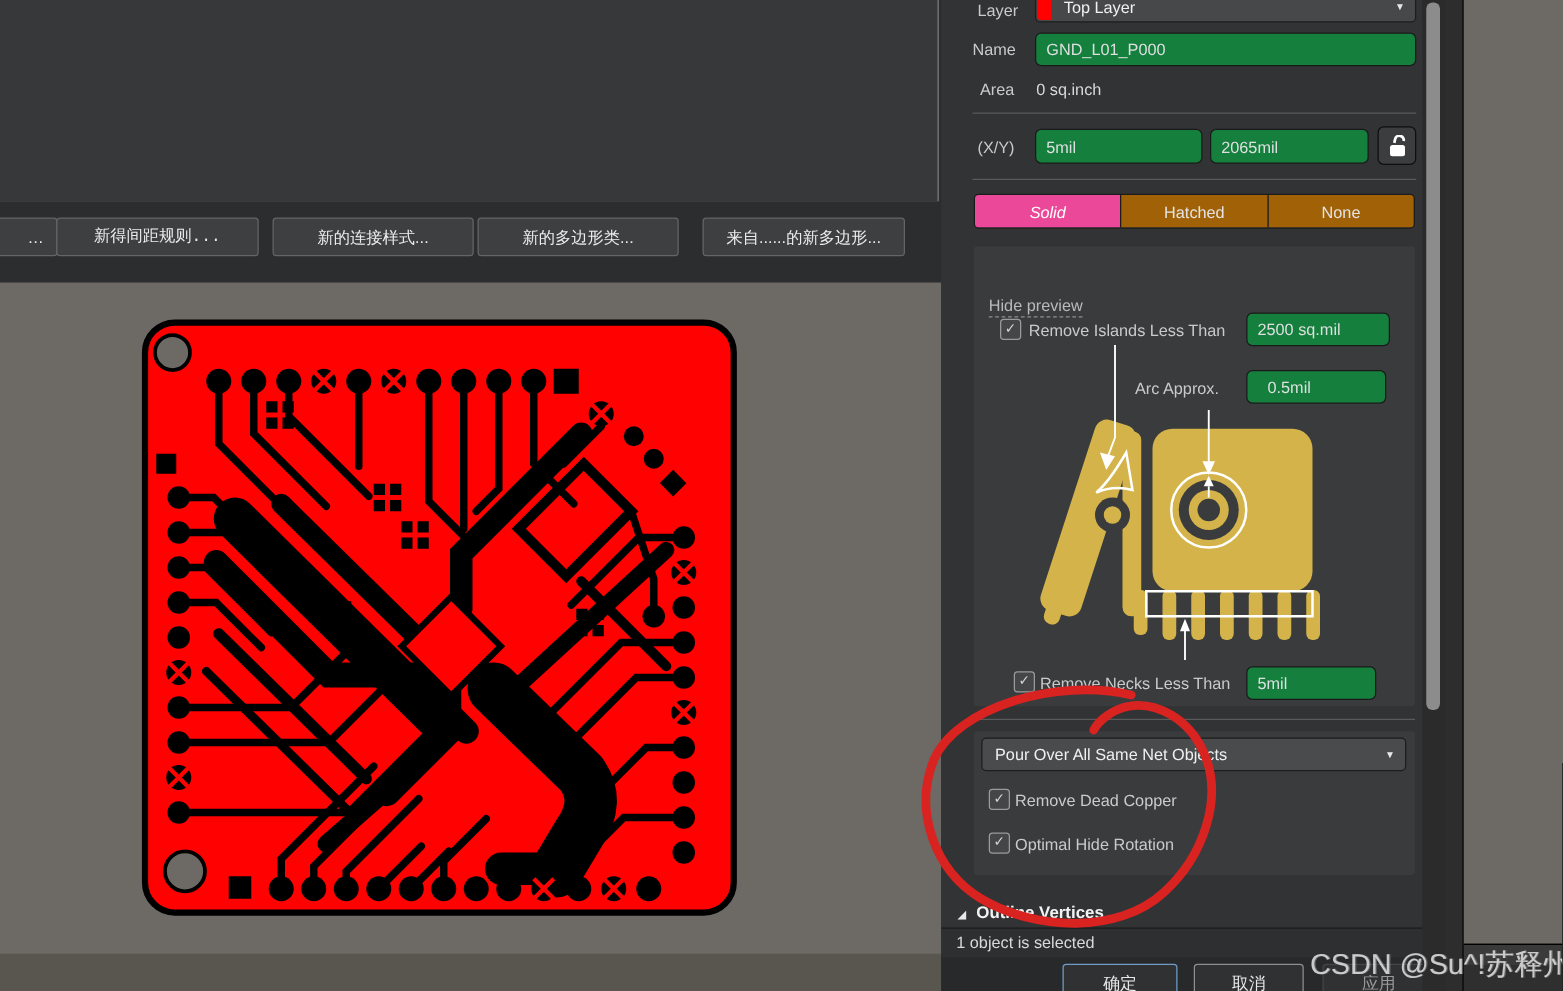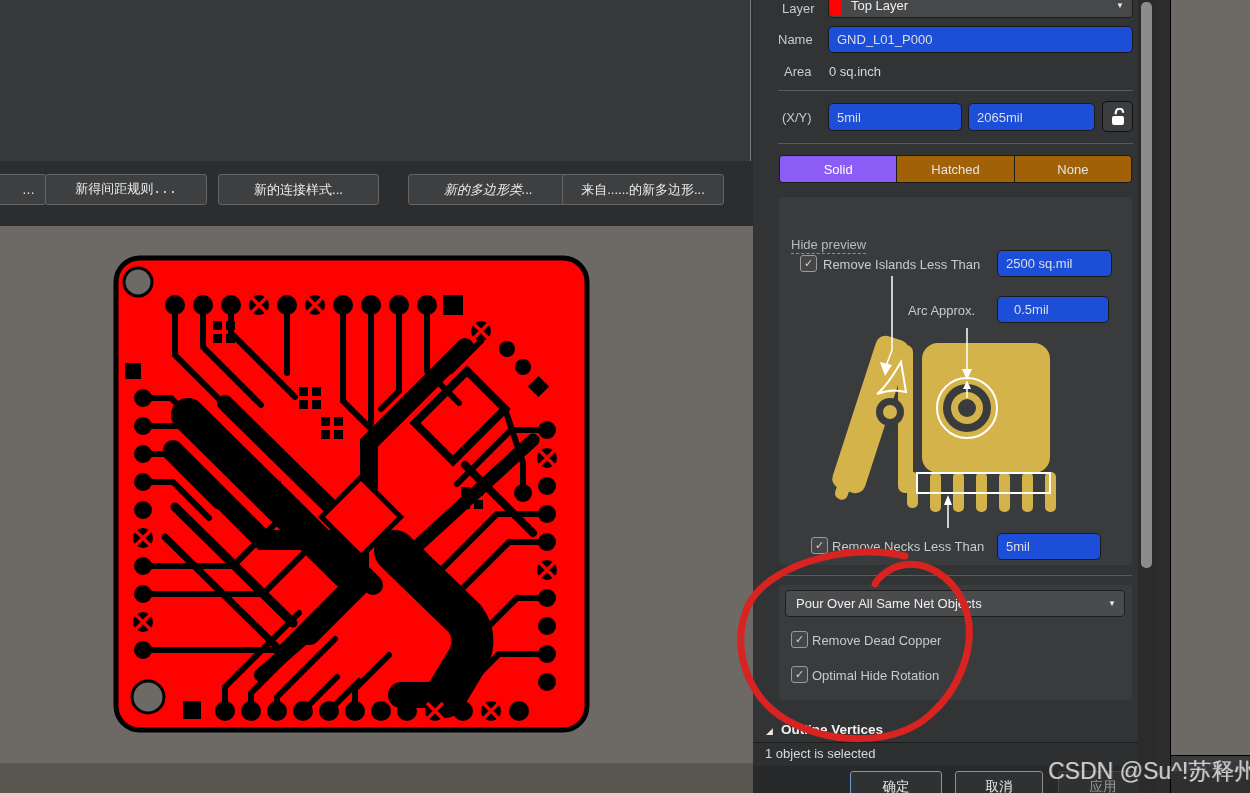--- a/index.html
+++ b/index.html
@@ -13,35 +13,35 @@
   .btn-strip{left:0;top:161px;width:753px;height:65px;background:#2c2d2e;}
   .cn-btn{top:174px;height:29px;background:#3e3f41;border:1px solid #656565;
           border-radius:3px;color:#ececec;font-size:13px;text-align:center;
           line-height:29px;cursor:default;}
   .canvas-left{left:0;top:226px;width:753px;height:567px;background:#6d6965;}
   .canvas-left-bottom{left:0;top:763px;width:753px;height:30px;background:#59564f;}
   
   .dialog{left:753px;top:0;width:385px;height:793px;background:#323334;}
   .lbl{color:#c9cacb;font-size:13px;white-space:nowrap;}
   .val{color:#d8d9da;font-size:13px;white-space:nowrap;}
-  .fld{background:#1d4ed8;border:1px solid #1a1a1a;border-radius:5px;
+  .fld{background:#15803d;border:1px solid #1a1a1a;border-radius:5px;
        color:#dedfe0;font-size:13px;padding:0 8px;font-family:"Liberation Sans",sans-serif;
        box-sizing:border-box;outline:none;}
   .dd{background:#47484a;border:1px solid #1d1d1d;border-radius:4px;
       color:#f0f0f0;font-size:13px;display:flex;align-items:center;box-sizing:border-box;}
   .dd .chev{margin-left:auto;margin-right:8px;font-size:8px;color:#e8e8e8;}
   .swatch{width:11px;align-self:stretch;background:#fe0100;border-radius:3px 0 0 3px;
           margin:1px 0 1px 1px;}
   .divider{height:1px;background:#5a5a5b;}
   .tabs{left:779px;top:155px;width:353px;height:28px;display:flex;
         border:1px solid #1c1c1c;border-radius:4px;overflow:hidden;box-sizing:border-box;}
   .tab{flex:1;background:#a16207;color:#e4e4e4;font-size:13px;display:flex;
        align-items:center;justify-content:center;border-left:1px solid #1c1c1c;cursor:default;}
   .tab:first-child{border-left:none;}
-  .tab.sel{background:#8b5cf6;color:#ffffff;}
+  .tab.sel{background:#ec4899;color:#ffffff;font-style:italic;}
   .group{background:#3a3b3d;border-radius:3px;}
   .link{color:#b9babb;font-size:13px;border-bottom:1px dashed #8f8f8f;padding-bottom:1px;cursor:default;}
   .cb{width:15px;height:15px;background:#454648;border:1px solid #9b9b9b;border-radius:3px;
       color:#d5d5d5;font-size:11px;line-height:15px;text-align:center;cursor:default;}
   .sec-tri{color:#e8e8e8;font-size:9px;}
   .sec-title{color:#f2f2f2;font-size:13.5px;font-weight:bold;}
   .chev-r{color:#8a8a8a;font-size:10px;}
   .statusrow{left:753px;top:742px;width:385px;height:24px;background:#2e2f30;
              border-top:1px solid #1c1c1c;}
   .btnrow{left:753px;top:766px;width:385px;height:27px;background:#28292a;}
@@ -63,21 +63,21 @@
 <body>
 
 <div id="stage">
 
   <div class="abs tl-panel"></div>
   <div class="abs btn-strip"></div>
 
   <div class="abs cn-btn" style="left:-126px;width:160px;text-align:right;padding-right:10px;">…</div>
   <div class="abs cn-btn" style="left:45px;width:160px;font-family:Liberation Mono, monospace;">新得间距规则...</div>
   <div class="abs cn-btn" style="left:218px;width:159px;">新的连接样式...</div>
-  <div class="abs cn-btn" style="left:408px;width:159px;font-style:italic;">新的多边形类...</div>
+  <div class="abs cn-btn" style="left:382px;width:159px;">新的多边形类...</div>
   <div class="abs cn-btn" style="left:562px;width:160px;">来自......的新多边形...</div>
 
   <div class="abs canvas-left"></div>
   <div class="abs canvas-left-bottom"></div>
 
   <svg class="abs" style="left:113px;top:255px;" width="477" height="478" viewBox="0 0 477 478">
     <rect x="3" y="3" width="471" height="472" rx="24" fill="#fe0100" stroke="#000" stroke-width="5"></rect>
     <circle cx="25" cy="27" r="14" fill="#6d6965" stroke="#000" stroke-width="3"></circle>
     <circle cx="35" cy="442" r="16" fill="#6d6965" stroke="#000" stroke-width="3"></circle>
 

